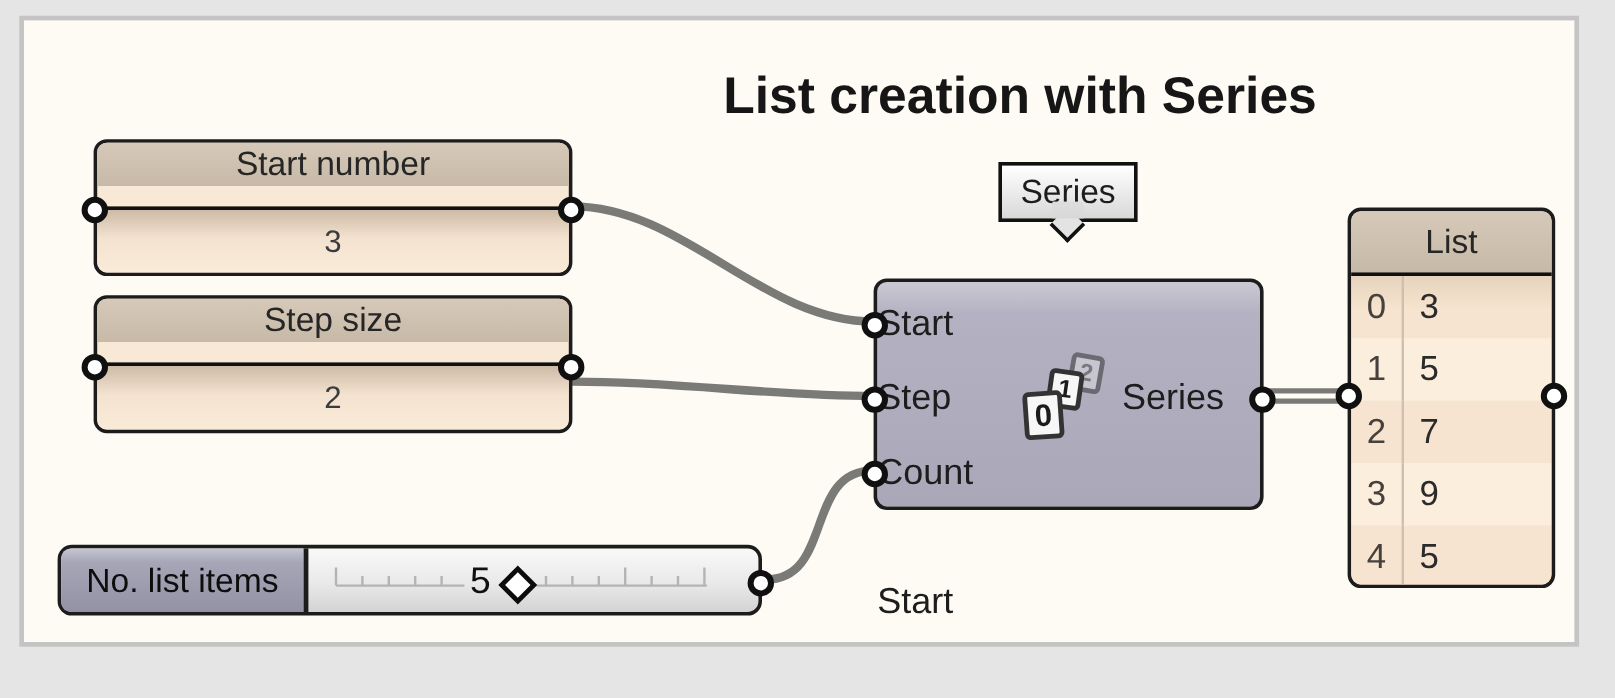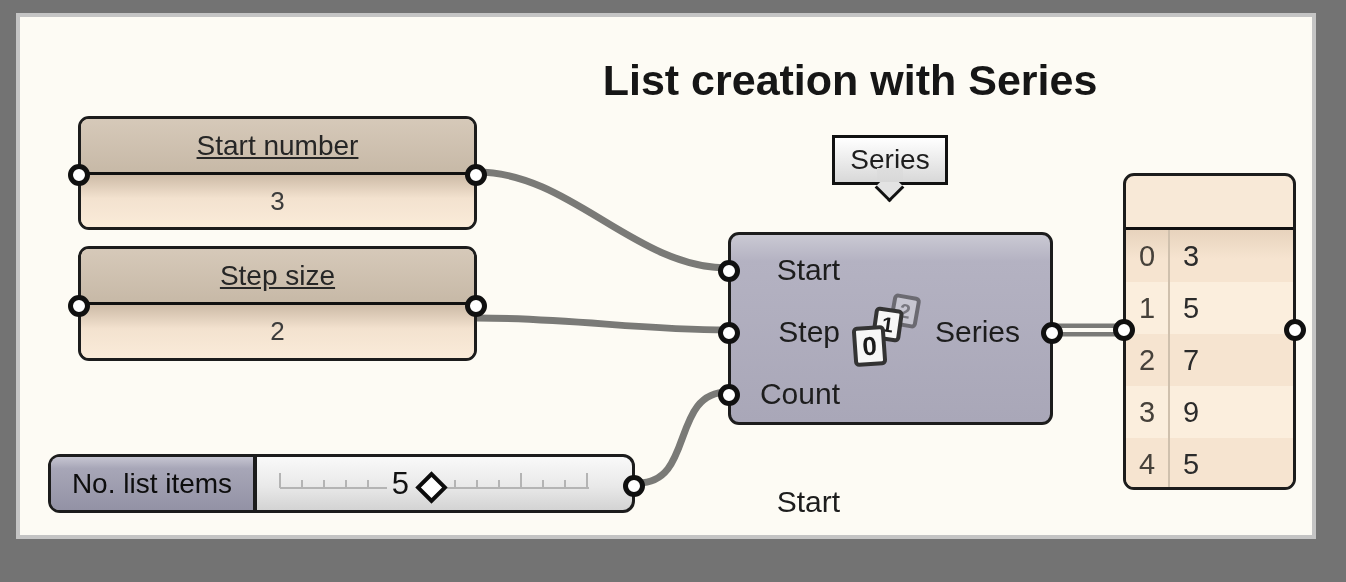--- a/index.html
+++ b/index.html
@@ -1,54 +1,54 @@
 <!DOCTYPE html>
 <html><head>
 <meta charset="utf-8">
 <style>
   html,body{margin:0;padding:0;background:#ffffff;}
-  #page{position:relative;width:1346px;height:582px;background:#737373;
+  #page{position:relative;width:1346px;height:582px;background:#e5e5e5;
         font-family:"Liberation Sans", sans-serif;overflow:hidden;}
 
   
   .frame{position:absolute;left:16px;top:13px;width:1300px;height:526px;
          border:4px solid #c4c4c4;background:#fdfbf4;box-sizing:border-box;z-index:0;}
 
   
   svg.wires{position:absolute;left:0;top:0;z-index:1;pointer-events:none;}
   svg.wires path{pointer-events:stroke;}
 
   
   .title{position:absolute;left:450px;top:56px;width:800px;text-align:center;
          font-size:43px;font-weight:bold;color:#161616;z-index:2;letter-spacing:0px;}
 
   
   .capsule{position:absolute;box-sizing:border-box;border:3px solid #1c1c1c;
            border-radius:11px;z-index:2;}
 
   
   .panel{width:399px;height:114px;overflow:visible;background:#f8e9d7;}
-  .panel .hdr{position:absolute;left:0;top:0;right:0;height:53px;border-radius:8px 8px 0 0;
+  .panel .hdr{position:absolute;left:0;top:0;right:0;height:36px;border-radius:8px 8px 0 0;
               background:linear-gradient(180deg,#d6c9b9 0%,#c7b9a7 100%);
               display:flex;align-items:center;justify-content:center;
-              font-size:28px;color:#262626;text-decoration:underline;}
+              font-size:28px;color:#262626;}
   .panel .divider{position:absolute;left:0;right:0;top:53px;height:3px;background:#101010;}
   .panel .bodyv{position:absolute;left:0;right:0;top:56px;bottom:0;border-radius:0 0 8px 8px;
               background:linear-gradient(180deg,#cdbba7 0%,#f3e2cf 45%,#faebd9 100%);
               display:flex;align-items:center;justify-content:center;
               font-size:26px;color:#3c3c3c;}
 
   
   .grip{position:absolute;width:22px;height:22px;border-radius:50%;
         border:5px solid #101010;background:#ffffff;box-sizing:border-box;z-index:6;}
 
   
   .series{left:728px;top:232px;width:325px;height:193px;
           background:linear-gradient(180deg,#cac9d3 0%,#b4b2c2 14%,#a9a7b8 100%);}
-  .series .in-label{position:absolute;left:0;width:109px;text-align:right;
+  .series .in-label{position:absolute;left:0;width:109px;
           font-size:30px;color:#1d1d1d;}
   .series .out-label{position:absolute;right:30px;top:80px;font-size:30px;color:#1d1d1d;}
 
   
   .sicon{position:absolute;left:122px;top:60px;width:76px;height:78px;}
   .tile{position:absolute;box-sizing:border-box;background:#f7f7f7;border:4px solid #333333;
         border-radius:5px;display:flex;align-items:center;justify-content:center;
         font-weight:bold;color:#1b1b1b;}
   .tile.t2{left:38px;top:0;width:28px;height:32px;transform:rotate(10deg);
            opacity:.55;background:#d9d9df;color:#4c4c4c;font-size:20px;z-index:1;}
@@ -167,20 +167,21 @@
           <path d="M 198 23 V 31 M 220 23 V 31 M 242 23 V 31 M 264 16 V 31 M 286 23 V 31 M 308 23 V 31 M 330 16 V 31"></path>
         </g>
       </svg>
       <div class="s-value">5</div>
       <div class="s-diamond"></div>
     </div>
     <div class="grip" style="right:-13px;top:18px;"></div>
   </div>
 
   <div class="capsule listpanel">
+    <div class="hdr">List</div>
     <div class="divider"></div>
     <div class="lrows">
       <div class="lrow">
         <div class="l-idx">0</div>
         <div class="l-val">3</div>
       </div>
       <div class="lrow">
         <div class="l-idx">1</div>
         <div class="l-val">5</div>
       </div>

